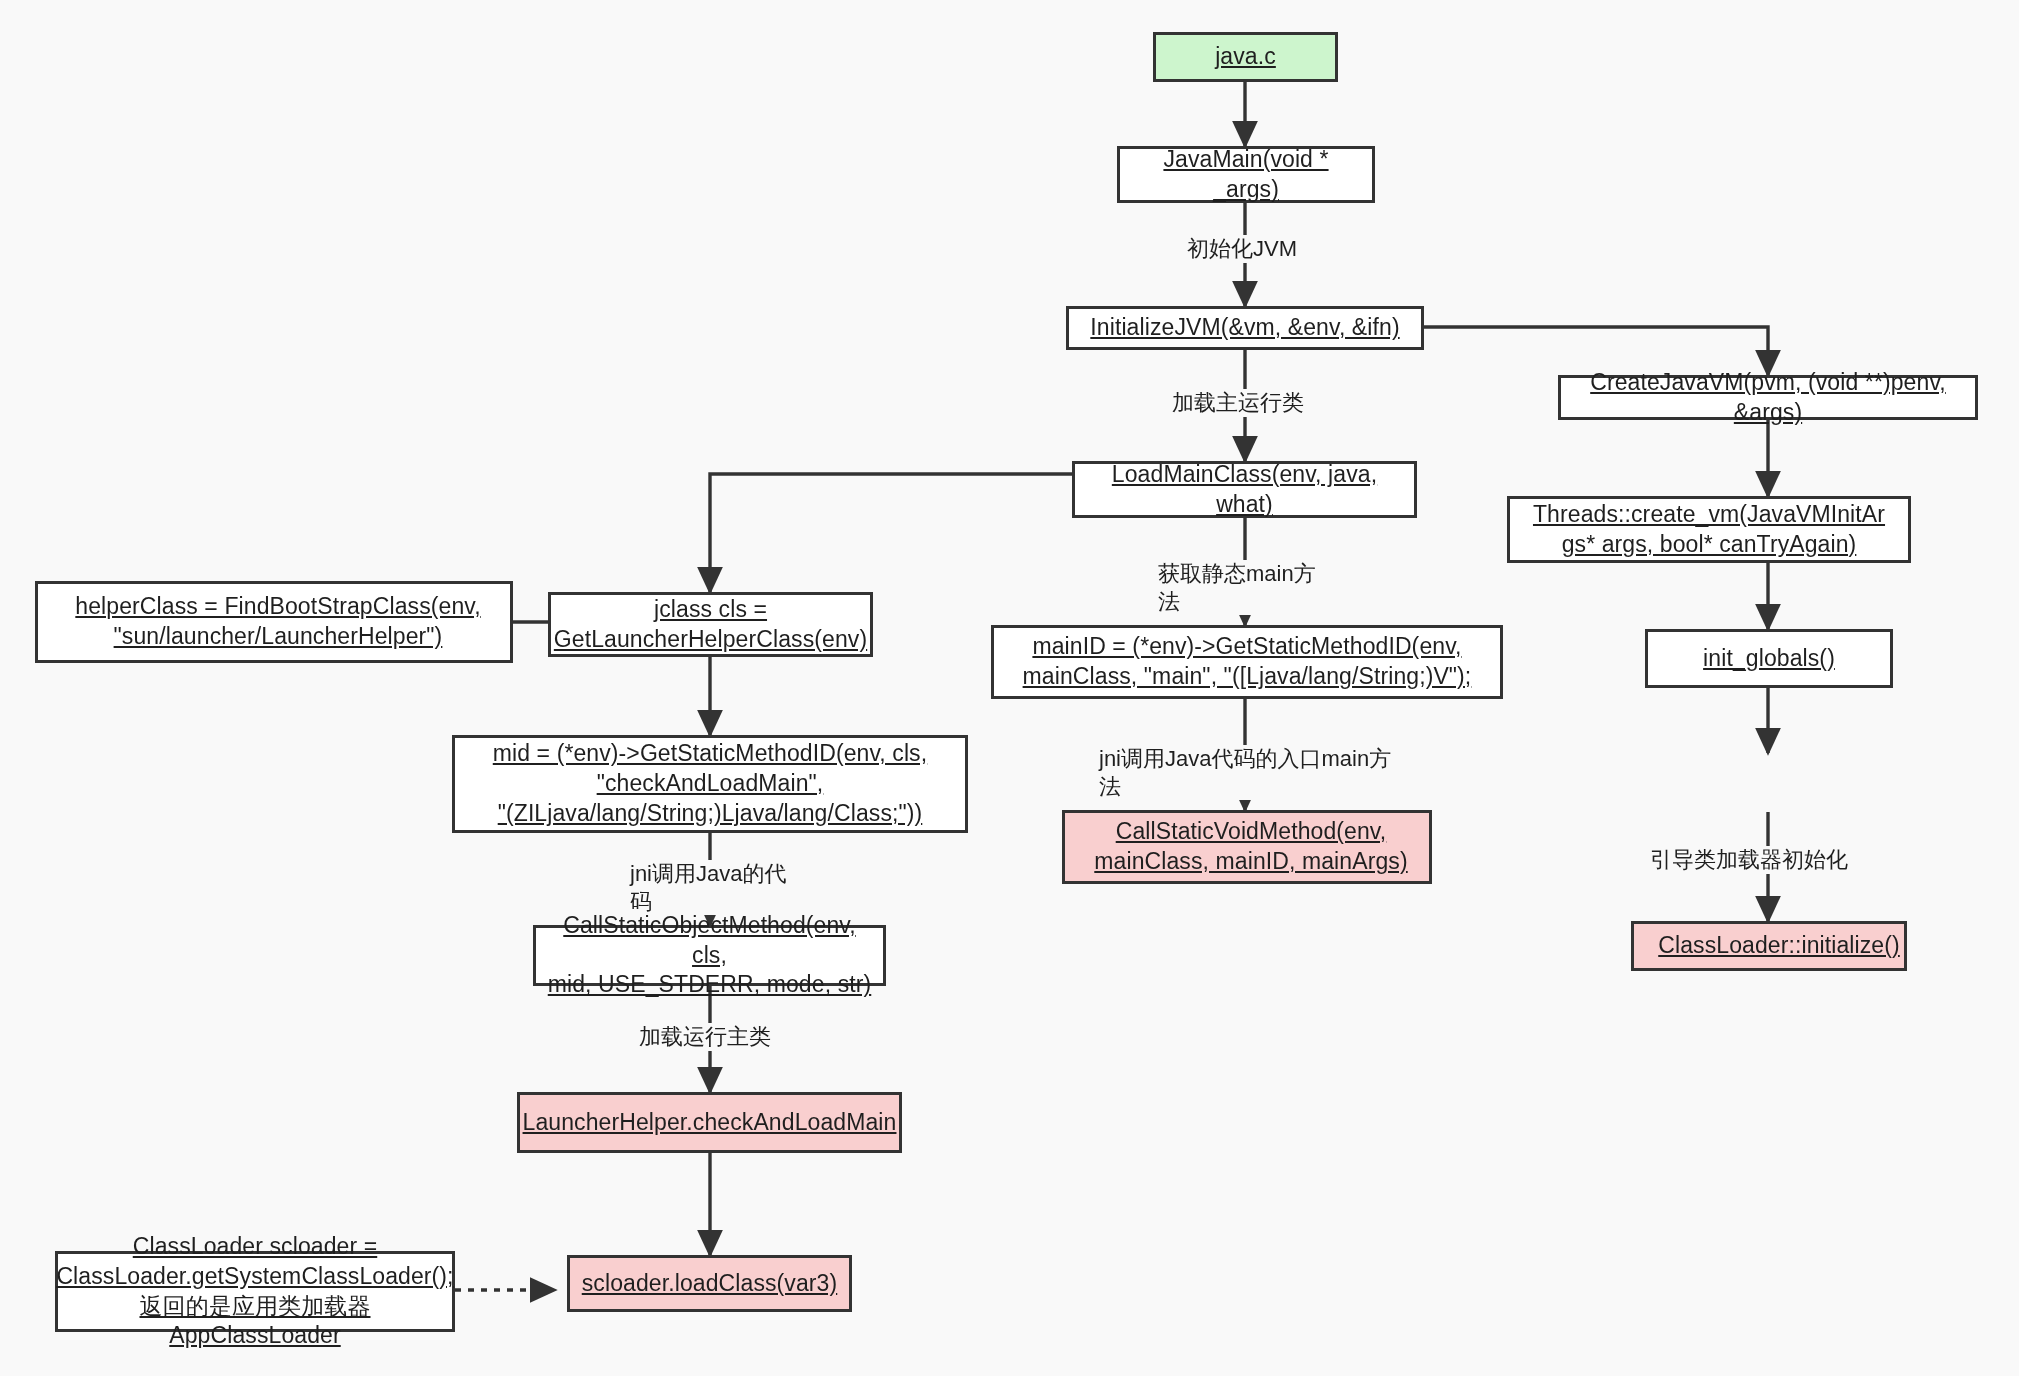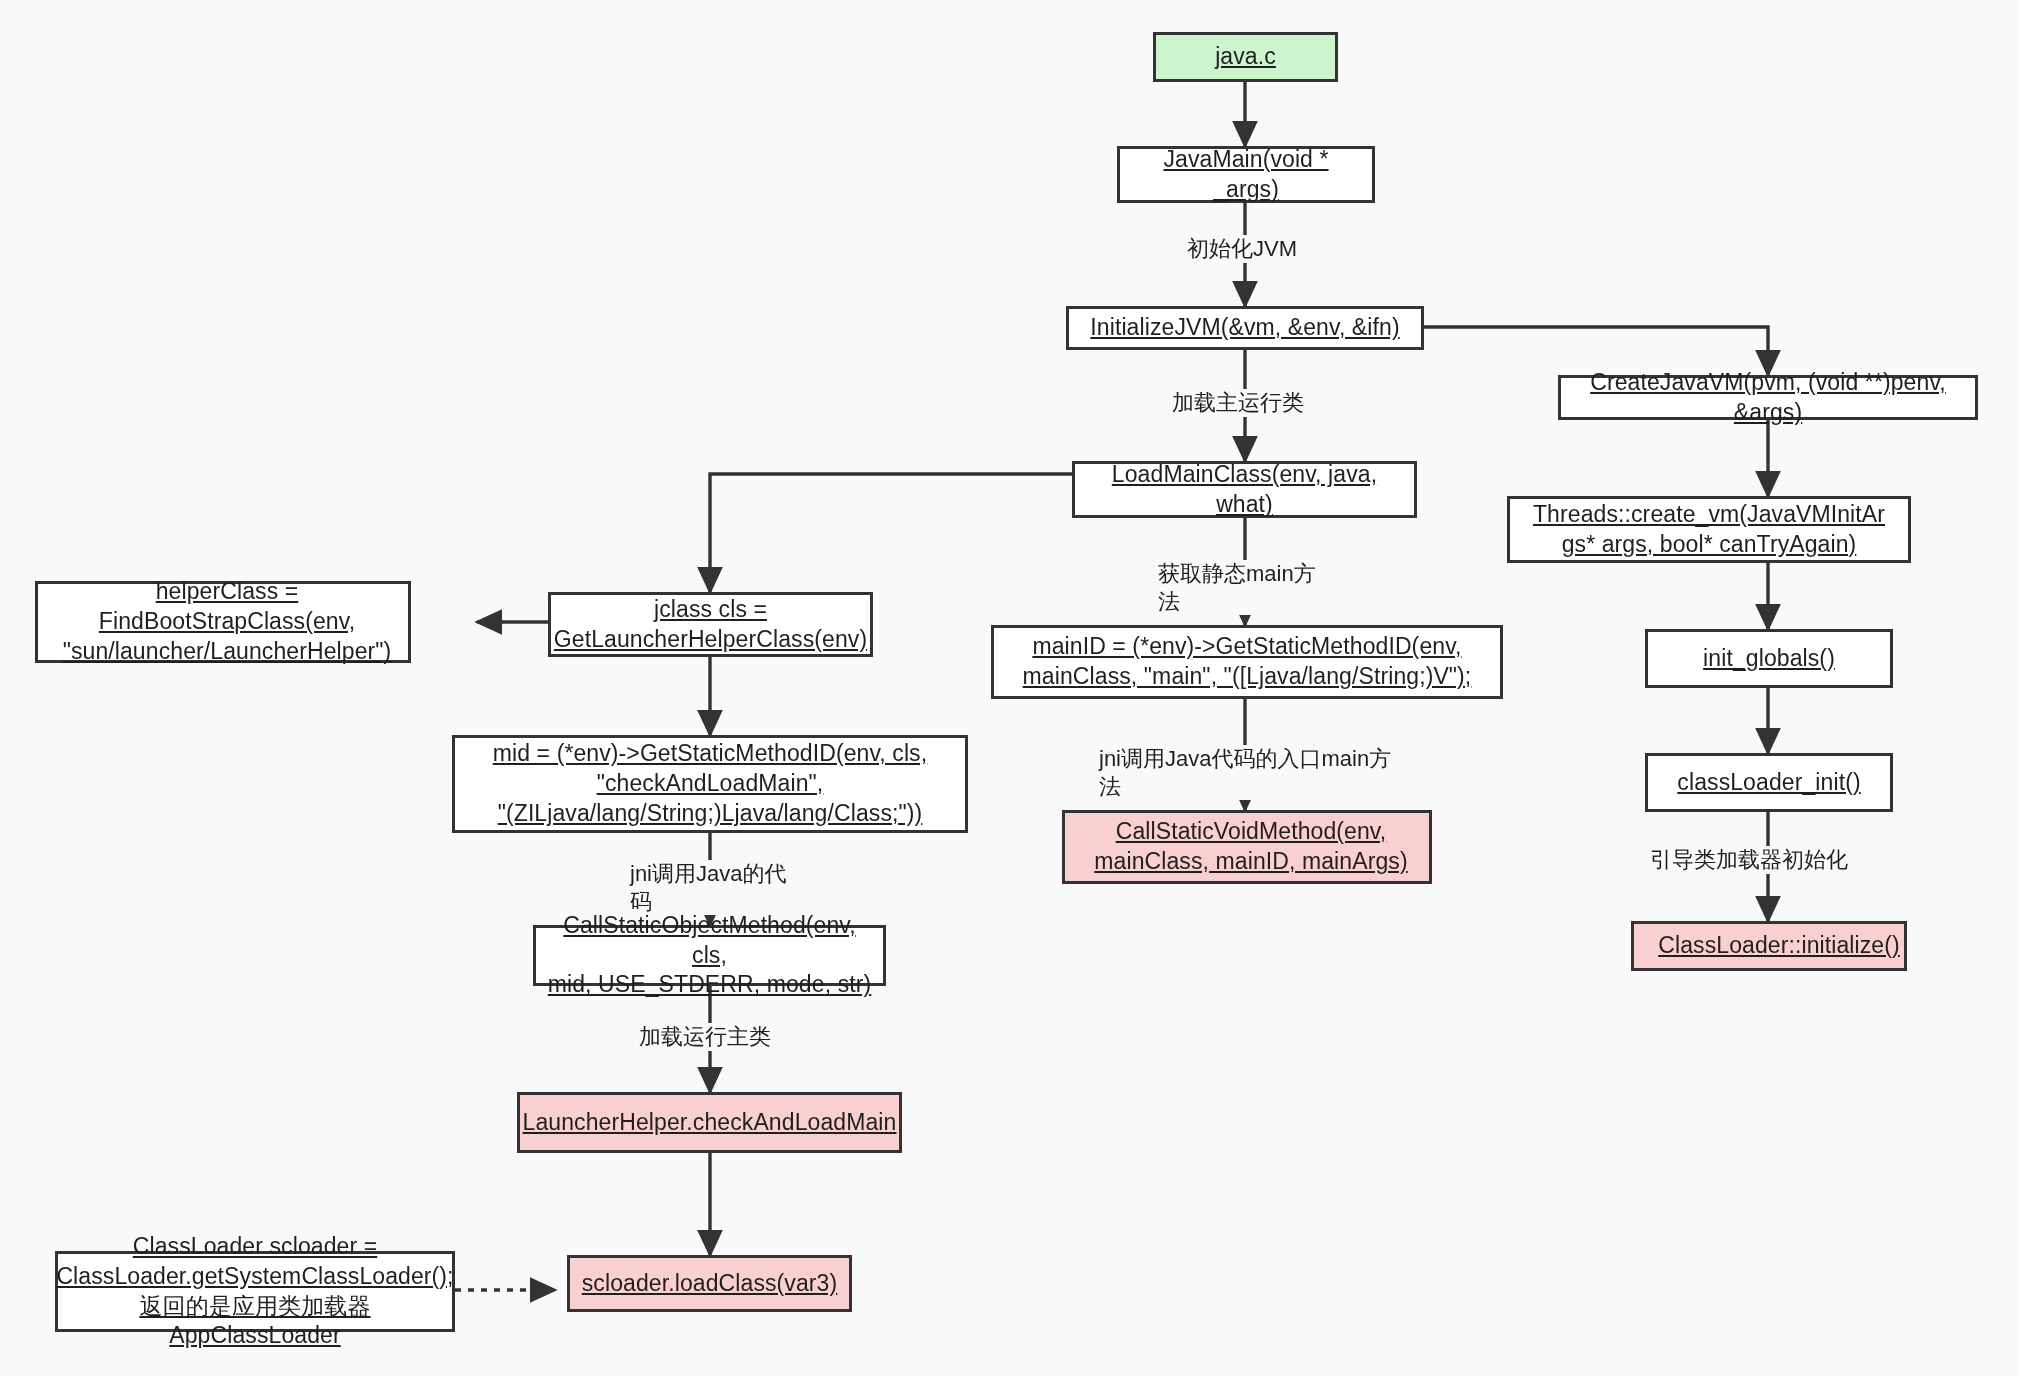--- a/index.html
+++ b/index.html
@@ -121,28 +121,27 @@
   <div class="node pink" style="left:1062px; top:810px; width:370px; height:74px;padding-left:16px;">CallStaticVoidMethod(env,
 mainClass, mainID, mainArgs)</div>
 
   <div class="node" style="left:1558px; top:375px; width:420px; height:45px;">CreateJavaVM(pvm, (void **)penv, &amp;args)</div>
 
   <div class="node" style="left:1507px; top:496px; width:404px; height:67px;">Threads::create_vm(JavaVMInitAr
 gs* args, bool* canTryAgain)</div>
 
   <div class="node" style="left:1645px; top:629px; width:248px; height:59px;">init_globals()</div>
 
-  <div class="node" style="left:1645px; top:753px; width:248px; height:59px;">classLoader_init()</div>
 
   <div class="node pink" style="left:1631px; top:921px; width:276px; height:50px;padding-left:28px;">ClassLoader::initialize()</div>
 
   <div class="node" style="left:548px; top:592px; width:325px; height:65px;">jclass cls =
 GetLauncherHelperClass(env)</div>
 
-  <div class="node narrow" style="left:35px; top:581px; width:376px; height:82px;padding-left:16px;">helperClass = FindBootStrapClass(env,
+  <div class="node narrow" style="left:35px; top:581px; width:478px; height:82px;padding-left:16px;">helperClass = FindBootStrapClass(env,
           "sun/launcher/LauncherHelper")</div>
 
   <div class="node" style="left:452px; top:735px; width:516px; height:98px;">mid = (*env)-&gt;GetStaticMethodID(env, cls,
 "checkAndLoadMain",
 "(ZILjava/lang/String;)Ljava/lang/Class;"))</div>
 
   <div class="node" style="left:533px; top:925px; width:353px; height:61px;">CallStaticObjectMethod(env, cls,
 mid, USE_STDERR, mode, str)</div>
 
   <div class="node pink" style="left:517px; top:1092px; width:385px; height:61px;">LauncherHelper.checkAndLoadMain</div>

